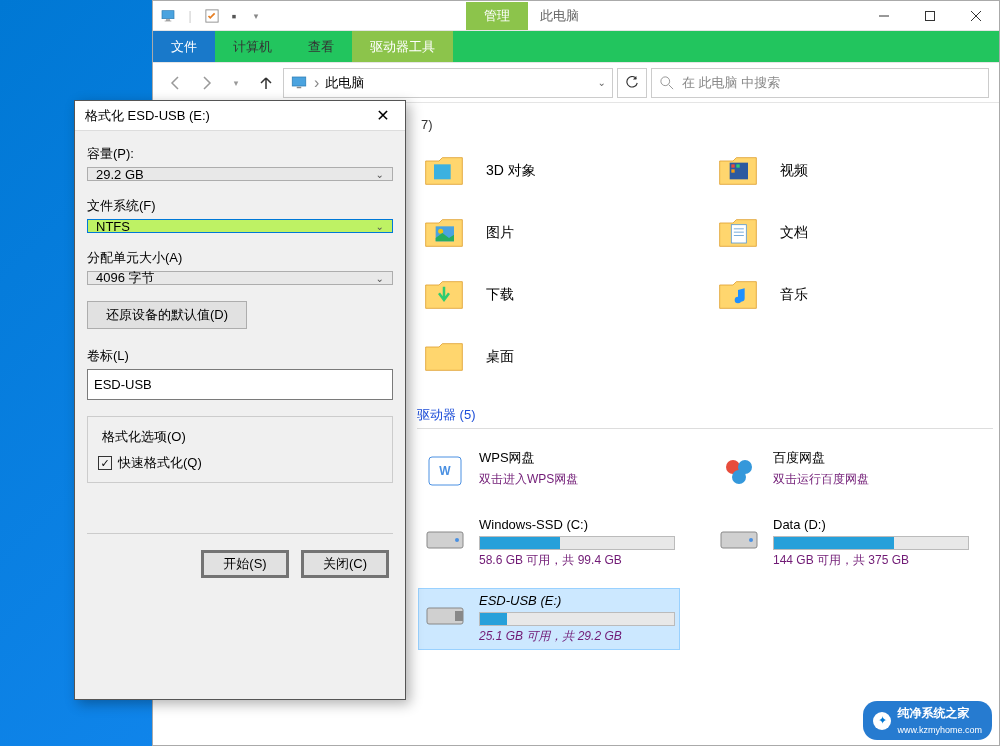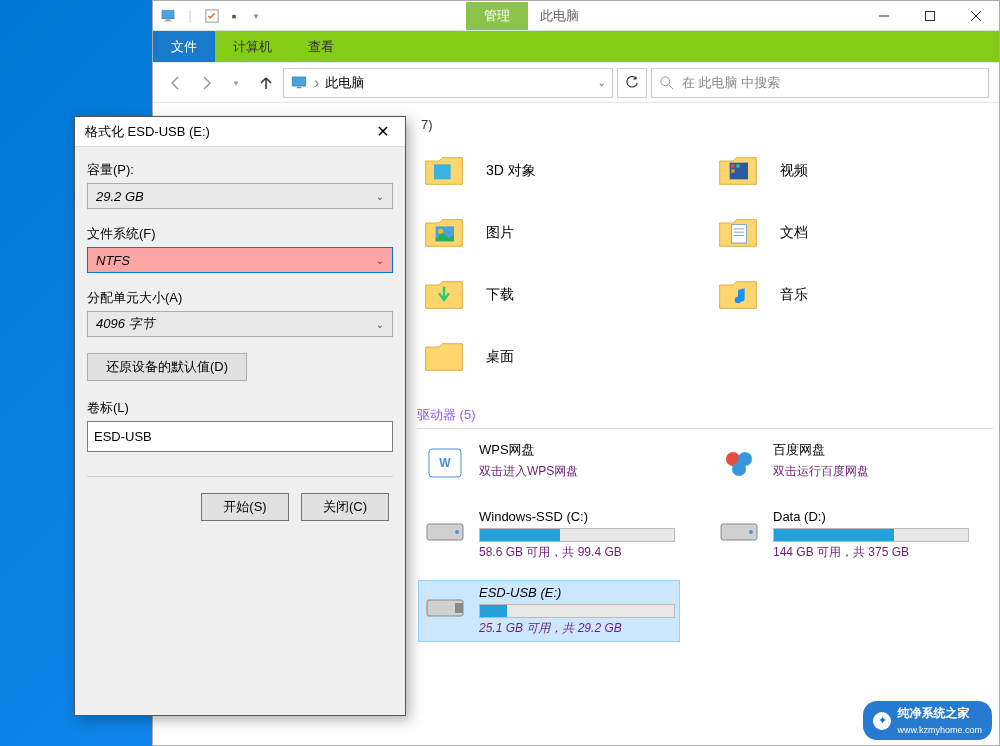--- a/index.html
+++ b/index.html
@@ -9,21 +9,21 @@
 .explorer { position: absolute; left: 152px; top: 0; width: 848px; height: 746px; background: #fff; border: 1px solid #aaa; }
 .titlebar { height: 30px; display: flex; align-items: center; background: #fff; border-bottom: 1px solid #e5e5e5; }
 .titlebar .qat { display: flex; align-items: center; gap: 4px; padding: 0 6px; }
 .titlebar .qat-icon { width: 18px; height: 18px; display: flex; align-items: center; justify-content: center; font-size: 12px; }
 .titlebar .manage-tab { background: #8cc44b; color: #fff; padding: 5px 18px; font-size: 13px; margin-left: 195px; }
 .titlebar .app-title { margin-left: 12px; font-size: 13px; color: #666; }
 .titlebar .win-controls { margin-left: auto; display: flex; }
 .titlebar .win-btn { width: 46px; height: 30px; display: flex; align-items: center; justify-content: center; font-size: 12px; color: #333; }
 .titlebar .win-btn svg { width: 10px; height: 10px; }
 
-.ribbon { height: 32px; background: #84cc16; display: flex; align-items: stretch; border-bottom: 1px solid #e5e5e5; }
+.ribbon { height: 32px; background: #22c55e; display: flex; align-items: stretch; border-bottom: 1px solid #e5e5e5; }
 .ribbon-tab { padding: 6px 18px; font-size: 13px; color: #333; display: flex; align-items: center; }
 .ribbon-tab.active { background: #1979ca; color: #fff; }
 .ribbon-tab.green { background: #8cc44b; color: #fff; }
 
 .navbar { height: 40px; display: flex; align-items: center; padding: 4px 10px; gap: 4px; border-bottom: 1px solid #e5e5e5; }
 .nav-arrow { width: 26px; height: 26px; display: flex; align-items: center; justify-content: center; color: #999; }
 .nav-arrow.enabled { color: #333; }
 .addressbar { flex: 0 0 330px; height: 30px; border: 1px solid #ccc; display: flex; align-items: center; padding: 0 6px; gap: 6px; }
 .addressbar .pc-icon { width: 18px; height: 18px; }
 .addressbar .crumb { font-size: 13px; }
@@ -33,50 +33,50 @@
 
 .content { padding: 10px 6px; }
 .section-header { font-size: 13px; color: #333; padding: 4px 8px; display: flex; align-items: center; gap: 6px; }
 .folders-grid { display: grid; grid-template-columns: 240px 240px; gap: 12px 54px; padding: 10px 0 20px 260px; }
 .folder-item { display: flex; align-items: center; gap: 21px; padding: 4px; }
 .folder-icon { width: 42px; height: 42px; display: flex; align-items: center; justify-content: center; }
 .folder-svg { width: 40px; height: 36px; }
 .folder-label { font-size: 14px; }
 
 .drives-section { padding-left: 260px; }
-.drives-header { font-size: 13px; color: #8b5cf6; padding: 4px 0; border-bottom: 1px solid #ddd; margin-bottom: 8px; margin-left: -2px; }
+.drives-header { font-size: 13px; color: #1d4ed8; padding: 4px 0; border-bottom: 1px solid #ddd; margin-bottom: 16px; margin-left: -2px; }
 .drives-grid { display: grid; grid-template-columns: 260px 260px; gap: 16px 34px; }
 .drive-item { display: flex; gap: 12px; padding: 4px; }
 .drive-item.selected { background: #cce8ff; outline: 1px solid #99d1ff; font-style: italic; }
 .drive-icon { width: 44px; height: 44px; display: flex; align-items: center; justify-content: center; flex-shrink: 0; }
 .drive-info { flex: 1; min-width: 0; }
 .drive-name { font-size: 13px; margin-bottom: 4px; }
 .drive-sub { font-size: 12px; color: #701a75; }
 .drive-bar { width: 100%; height: 14px; border: 1px solid #bbb; background: #e8e8e8; margin: 2px 0; position: relative; }
 .drive-bar-fill { height: 100%; background: #26a0da; }
 
 
-.dialog { position: absolute; left: 74px; top: 116px; width: 332px; height: 600px; background: #f0f0f0; border: 1px solid #555; box-shadow: 4px 4px 12px rgba(0,0,0,0.3); }
+.dialog { position: absolute; left: 74px; top: 100px; width: 332px; height: 600px; background: #f0f0f0; border: 1px solid #555; box-shadow: 4px 4px 12px rgba(0,0,0,0.3); }
 .dialog-titlebar { height: 30px; background: #fff; display: flex; align-items: center; padding: 0 10px; border-bottom: 1px solid #ddd; }
 .dialog-title { font-size: 13px; }
 .dialog-close { margin-left: auto; font-size: 16px; width: 24px; text-align: center; }
 .dialog-body { padding: 14px 12px; }
 .field-label { font-size: 13px; margin-bottom: 4px; }
-.select { width: 100%; height: 14px; border: 1px solid #adadad; background: #e8e8e8; display: flex; align-items: center; padding: 12px 8px; font-size: 13px; margin-bottom: 16px; position: relative; font-style: italic; }
-.select.highlight { border: 1px solid #0078d7; background: #fca5a5; }
+.select { width: 100%; height: 14px; border: 1px solid #adadad; background: #e8e8e8; display: flex; align-items: center; padding: 0 8px; font-size: 13px; margin-bottom: 16px; position: relative; }
+.select.highlight { border: 1px solid #0078d7; background: #bef264; }
 .select .caret { margin-left: auto; font-size: 10px; color: #555; }
 .restore-btn { height: 28px; padding: 0 18px; border: 1px solid #adadad; background: #e1e1e1; font-size: 13px; display: inline-flex; align-items: center; margin-bottom: 18px; }
 .text-input { width: 100%; height: 31px; border: 1px solid #7a7a7a; background: #fff; padding: 0 6px; font-size: 13px; margin-bottom: 16px; }
 .groupbox { border: 1px solid #ccc; padding: 10px; margin-bottom: 50px; }
 .groupbox-label { font-size: 13px; margin-top: -18px; background: #f0f0f0; display: inline-block; padding: 0 4px; margin-bottom: 8px; }
 .checkbox-row { display: flex; align-items: center; gap: 6px; font-size: 13px; }
 .checkbox { width: 14px; height: 14px; border: 1px solid #333; display: flex; align-items: center; justify-content: center; font-size: 11px; }
 .dialog hr { border: none; border-top: 1px solid #ccc; margin: 8px 0 16px; }
 .dialog-buttons { display: flex; gap: 12px; justify-content: flex-end; padding-right: 4px; }
-.dlg-btn { width: 88px; height: 28px; border: 1px solid #737373; background: #e1e1e1; font-size: 13px; display: flex; align-items: center; justify-content: center; }
+.dlg-btn { width: 88px; height: 28px; border: 3px solid #737373; background: #e1e1e1; font-size: 13px; display: flex; align-items: center; justify-content: center; }
 
 
 .watermark-zhihu { position: absolute; right: 20px; bottom: 24px; color: #fff; font-size: 28px; font-weight: bold; opacity: 0.9; display: flex; align-items: center; gap: 12px; }
 .watermark-kz { position: absolute; right: 8px; bottom: 6px; background: rgba(0,100,200,0.85); color: #fff; font-size: 12px; padding: 4px 10px; border-radius: 14px; display: flex; align-items: center; gap: 6px; }
 .watermark-kz .badge { width: 18px; height: 18px; background: #fff; border-radius: 50%; display: flex; align-items: center; justify-content: center; color: #0078d4; font-size: 11px; }
 </style>
 </head>
 <body>
 
 <div class="explorer">
@@ -118,20 +118,21 @@
             <line x1="10" y1="0" x2="0" y2="10" stroke="#333"></line>
           </svg>
         </div>
     </div>
   </div>
 
   <div class="ribbon">
     <div class="ribbon-tab active">文件</div>
     <div class="ribbon-tab">计算机</div>
     <div class="ribbon-tab">查看</div>
+    <div class="ribbon-tab green">驱动器工具</div>
   </div>
 
   <div class="navbar">
     <div class="nav-arrow">
       <svg width="16" height="16" viewBox="0 0 16 16">
           <path d="M10 2 L4 8 L10 14" fill="none" stroke="currentColor" stroke-width="1.5"></path>
         </svg>
     </div>
     <div class="nav-arrow">
       <svg width="16" height="16" viewBox="0 0 16 16">
@@ -345,20 +346,27 @@
     <div class="select">
       <span>4096 字节</span>
       <span class="caret">⌄</span>
     </div>
 
     <div class="restore-btn">还原设备的默认值(D)</div>
 
     <div class="field-label">卷标(L)</div>
     <input class="text-input" value="ESD-USB" style="">
 
+    <div class="groupbox">
+      <div class="groupbox-label">格式化选项(O)</div>
+      <div class="checkbox-row">
+        <span class="checkbox">✓</span>
+        <span>快速格式化(Q)</span>
+      </div>
+    </div>
 
     <hr>
 
     <div class="dialog-buttons">
       <div class="dlg-btn">开始(S)</div>
       <div class="dlg-btn">关闭(C)</div>
     </div>
   </div>
 </div>
 

